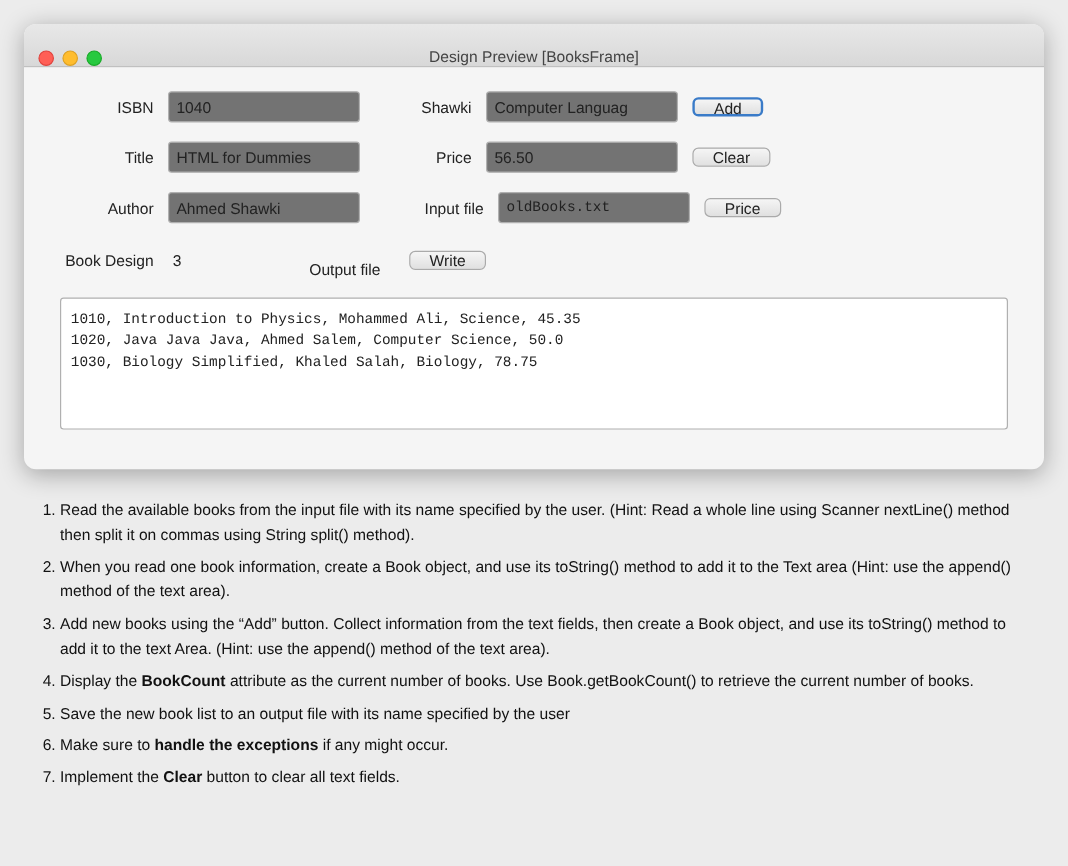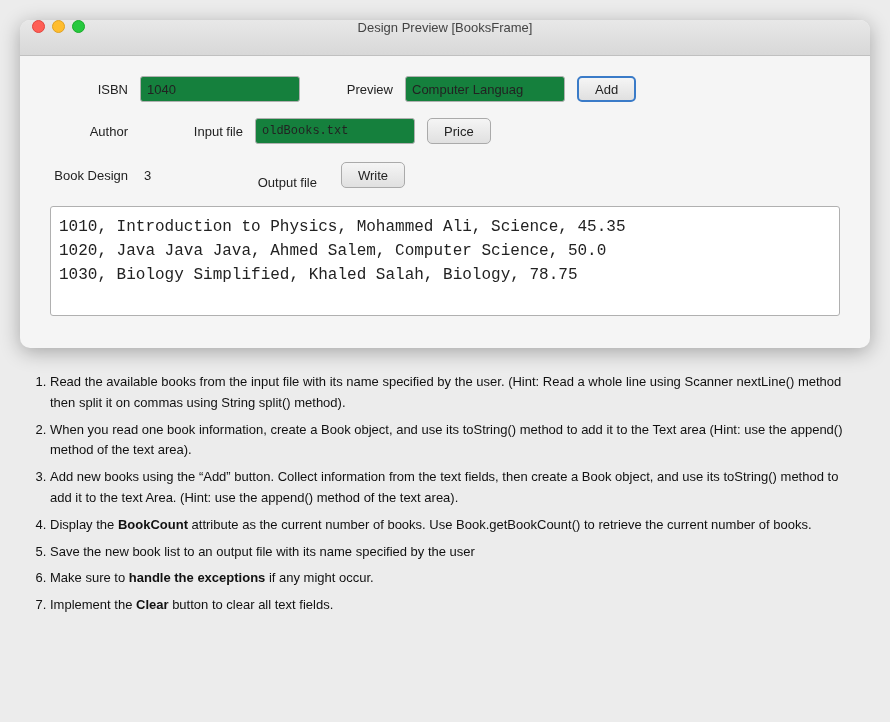--- a/index.html
+++ b/index.html
@@ -16,21 +16,21 @@
       border-radius: 10px;
       box-shadow: 0 4px 20px rgba(0,0,0,0.3);
       overflow: hidden;
       margin-bottom: 24px;
     }
 
     .titlebar {
       background: linear-gradient(to bottom, #e8e8e8, #d8d8d8);
       height: 36px;
       display: flex;
-      align-items: flex-start;
+      align-items: flex-end;
       padding: 0 12px;
       border-bottom: 1px solid #c0c0c0;
       position: relative;
     }
 
     .traffic-lights {
       display: flex;
       gap: 7px;
     }
 
@@ -68,21 +68,21 @@
     .label {
       font-size: 13px;
       color: #222;
       font-weight: 500;
       width: 90px;
       text-align: right;
       padding-right: 12px;
     }
 
     .input-field {
-      background: #15803d;
+      background: #737373;
       border: 1px solid #b0b0b0;
       border-radius: 3px;
       height: 26px;
       padding: 0 6px;
       font-size: 13px;
       font-family: inherit;
       color: #222;
       width: 160px;
     }
 
@@ -97,21 +97,21 @@
     }
 
     .middle-label-wide {
       width: 95px;
     }
 
     .btn {
       background: linear-gradient(to bottom, #f5f5f5, #e0e0e0);
       border: 1px solid #aaa;
       border-radius: 5px;
-      height: 26px;
+      height: 16px;
       padding: 0 16px;
       font-size: 13px;
       font-family: inherit;
       color: #222;
       cursor: pointer;
       margin-left: 12px;
       white-space: nowrap;
     }
 
     .btn-add {
@@ -132,21 +132,21 @@
       margin-bottom: 4px;
     }
 
     .text-area {
       width: 100%;
       height: 110px;
       border: 1px solid #b0b0b0;
       border-radius: 3px;
       background: white;
       font-family: "Courier New", monospace;
-      font-size: 16px;
+      font-size: 12px;
       padding: 8px;
       color: #222;
       resize: none;
       line-height: 1.5;
     }
 
     .instructions {
       padding: 0 10px;
       font-size: 13px;
       line-height: 1.6;
@@ -181,28 +181,36 @@
       <div class="traffic-light tl-maximize"></div>
     </div>
     <span class="titlebar-text">Design Preview [BooksFrame]</span>
   </div>
 
   <div class="window-content">
 
     <div class="form-row">
       <span class="label">ISBN</span>
       <input class="input-field" type="text" value="1040" style="">
-      <span class="middle-label">Preview</span>
+      <span class="middle-label">Shawki</span>
       <input class="input-field" type="text" value="Computer Languag" style="">
       <button class="btn btn-add">Add</button>
     </div>
 
+    <div class="form-row">
+      <span class="label">Title</span>
+      <input class="input-field" type="text" value="HTML for Dummies" style="">
+      <span class="middle-label">Price</span>
+      <input class="input-field" type="text" value="56.50" style="">
+      <button class="btn">Clear</button>
+    </div>
 
     <div class="form-row">
       <span class="label">Author</span>
+      <input class="input-field" type="text" value="Ahmed Shawki" style="">
       <span class="middle-label middle-label-wide">Input file</span>
       <input class="input-field monospace-input" type="text" value="oldBooks.txt" style="">
       <button class="btn">Price</button>
     </div>
 
     <div class="form-row">
       <span class="label">Book Design</span>
       <span class="book-count-value">3</span>
       <span class="middle-label middle-label-wide" style="margin-left: 50px; margin-top: 15px;">Output file</span>
       <button class="btn">Write</button>

